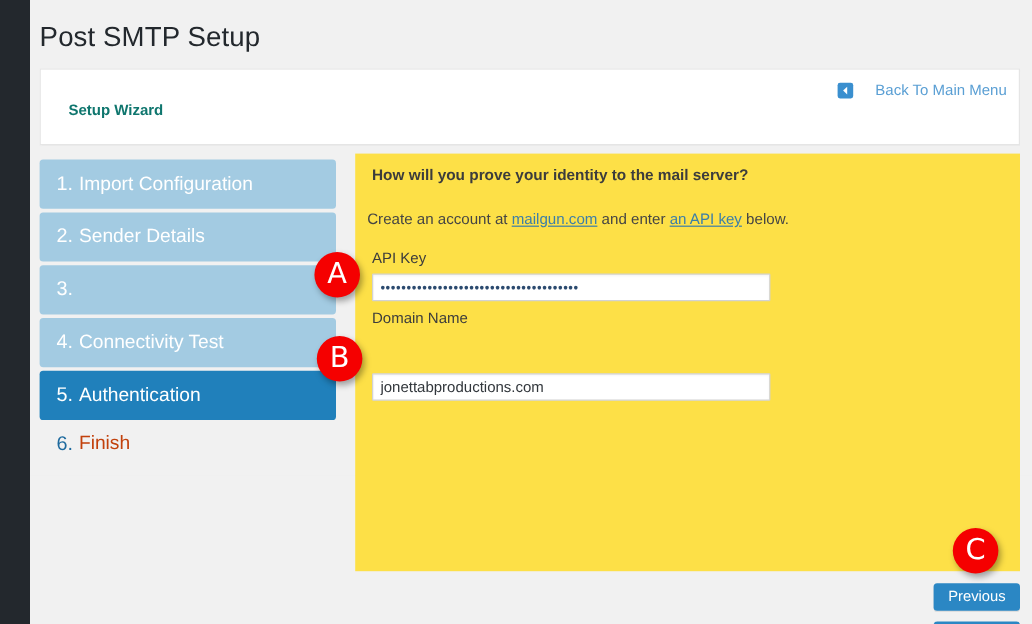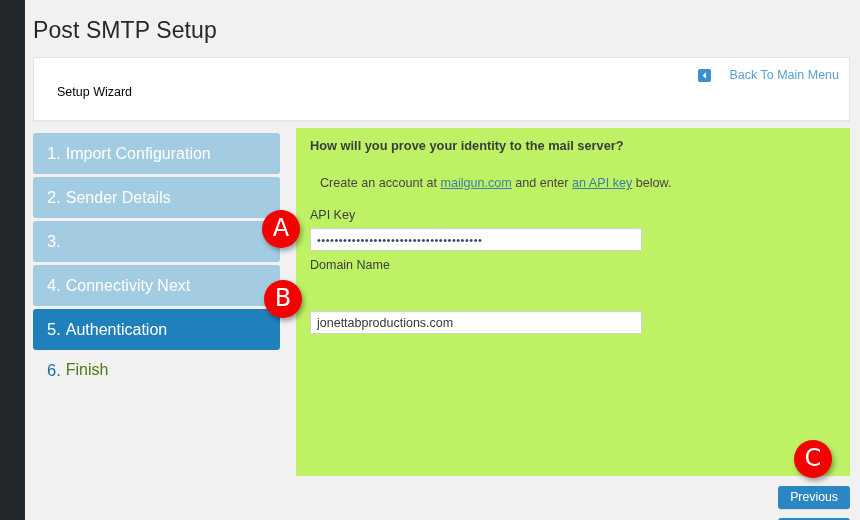--- a/index.html
+++ b/index.html
@@ -45,22 +45,22 @@
     background: #ffffff;
     border: 1px solid #e5e5e5;
     box-sizing: border-box;
     box-shadow: 0 1px 1px rgba(0,0,0,0.04);
   }
   .wizard-card-title {
     position: absolute;
     left: 23px;
     top: 27px;
     font-size: 12.5px;
-    font-weight: normal;
-    color: #000000;
+    font-weight: bold;
+    color: #0f766e;
   }
   .back-link {
     position: absolute;
     right: 10px;
     top: 11px;
     font-size: 12.5px;
     color: #5a9fd4;
     text-decoration: none;
     display: flex;
     align-items: center;
@@ -108,43 +108,43 @@
   .step-num {
     font-size: 16.5px;
     font-weight: 400;
     margin-right: 5px;
   }
   .step-label {
     font-size: 16px;
     font-weight: 400;
   }
   .step.plain .step-num { color: #1e6a9e; }
-  .step.plain .step-label { color: #4d7c0f; }
+  .step.plain .step-label { color: #c2410c; }
 
   
   .content {
     position: absolute;
     left: 271px;
     top: 128px;
     width: 554px;
     height: 348px;
-    background: #bef264;
+    background: #fde047;
     box-sizing: border-box;
   }
   .content-h {
     position: absolute;
     left: 14px;
     top: 10px;
     font-size: 12.8px;
     font-weight: bold;
     color: #3c3c3c;
   }
   .content-p {
     position: absolute;
-    left: 24px;
+    left: 10px;
     top: 48px;
     font-size: 12.6px;
     color: #444;
   }
   .content-p a {
     color: #3b7ea8;
     text-decoration: underline;
     cursor: pointer;
   }
   .field-label {
@@ -248,21 +248,21 @@
     </div>
     <div class="step">
       <span class="step-num">2.</span>
       <span class="step-label">Sender Details</span>
     </div>
     <div class="step">
       <span class="step-num">3.</span>
     </div>
     <div class="step">
       <span class="step-num">4.</span>
-      <span class="step-label">Connectivity Next</span>
+      <span class="step-label">Connectivity Test</span>
     </div>
     <div class="step active">
       <span class="step-num">5.</span>
       <span class="step-label">Authentication</span>
     </div>
     <div class="step plain">
       <span class="step-num">6.</span>
       <span class="step-label">Finish</span>
     </div>
   </div>

